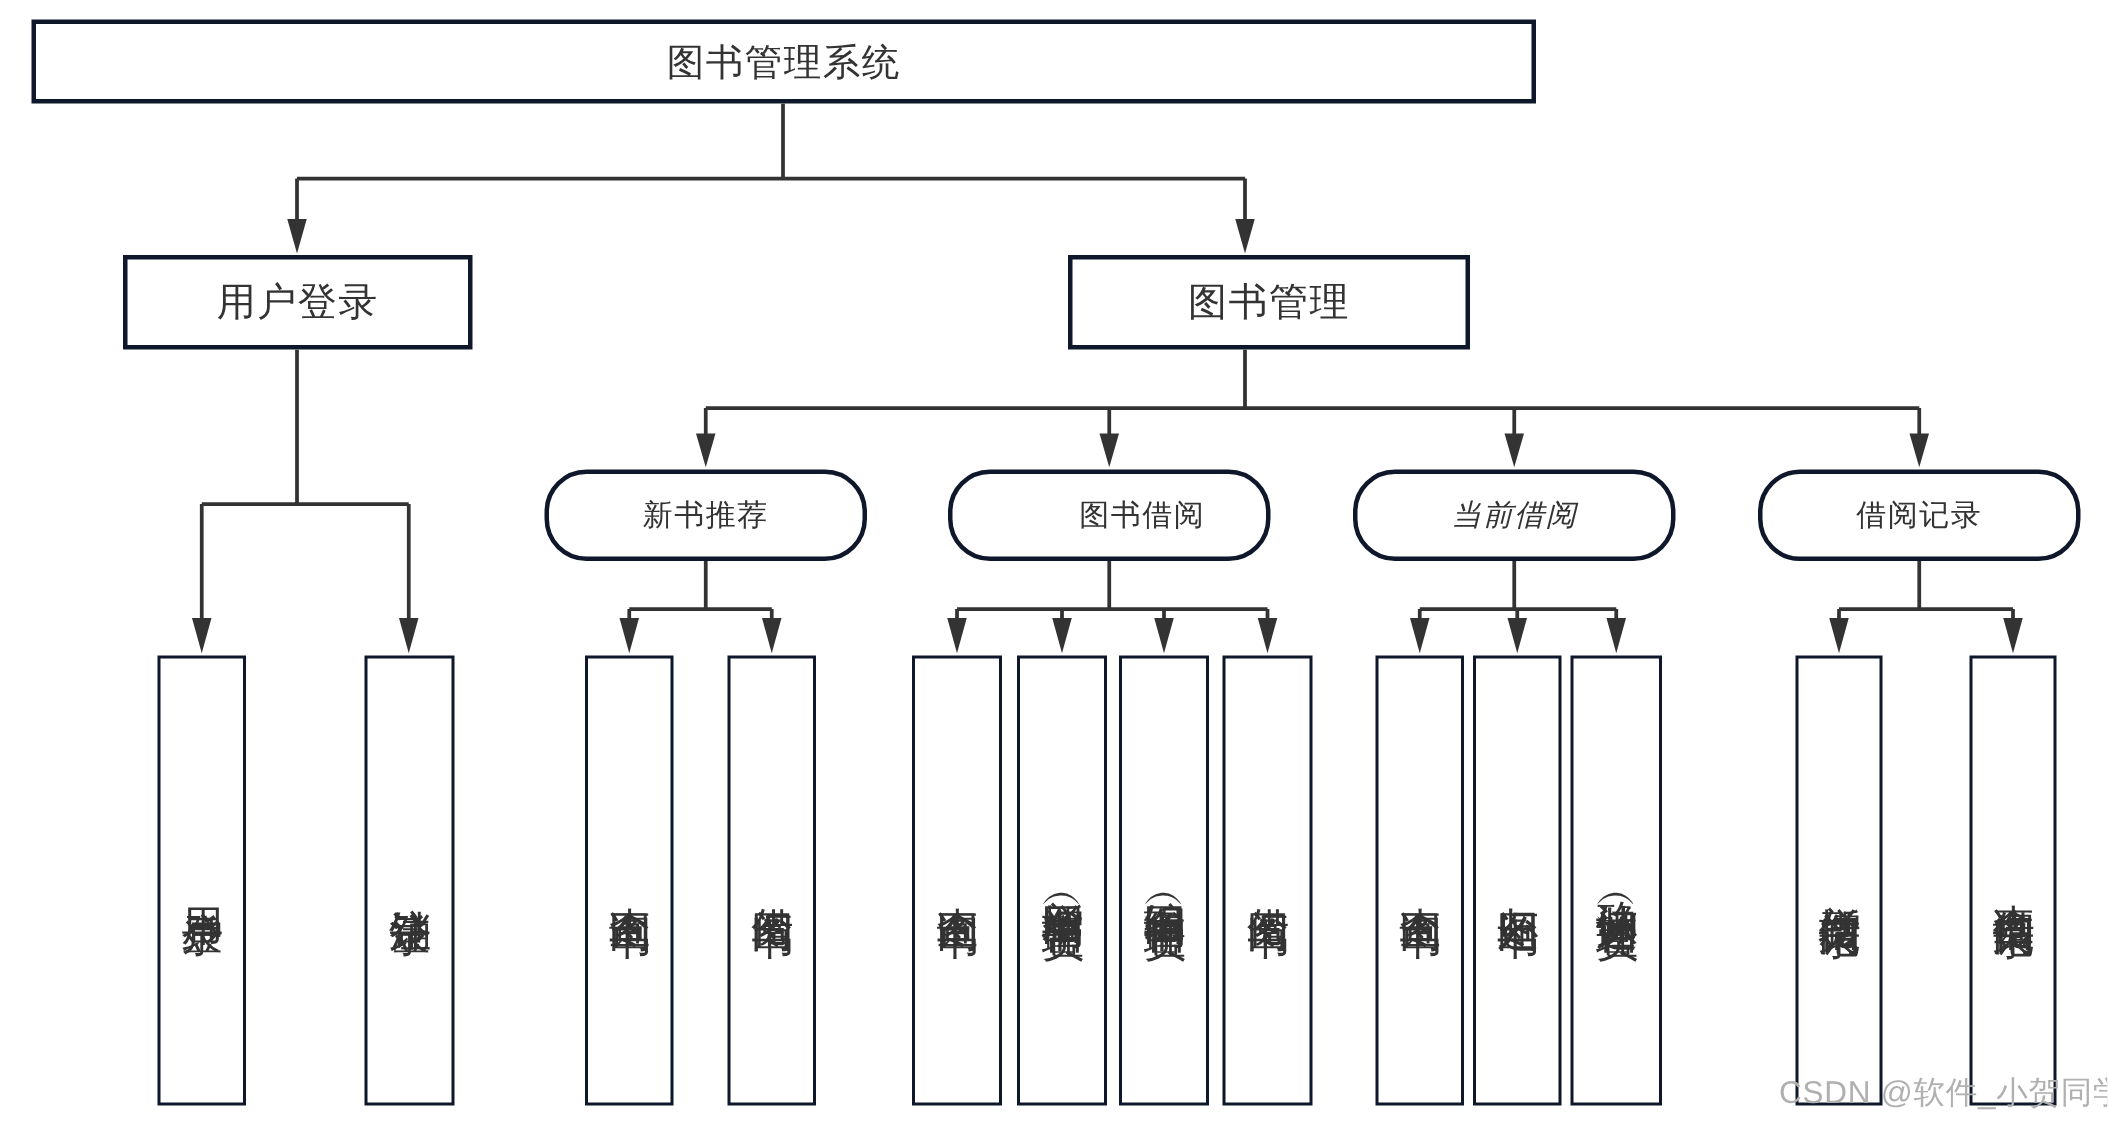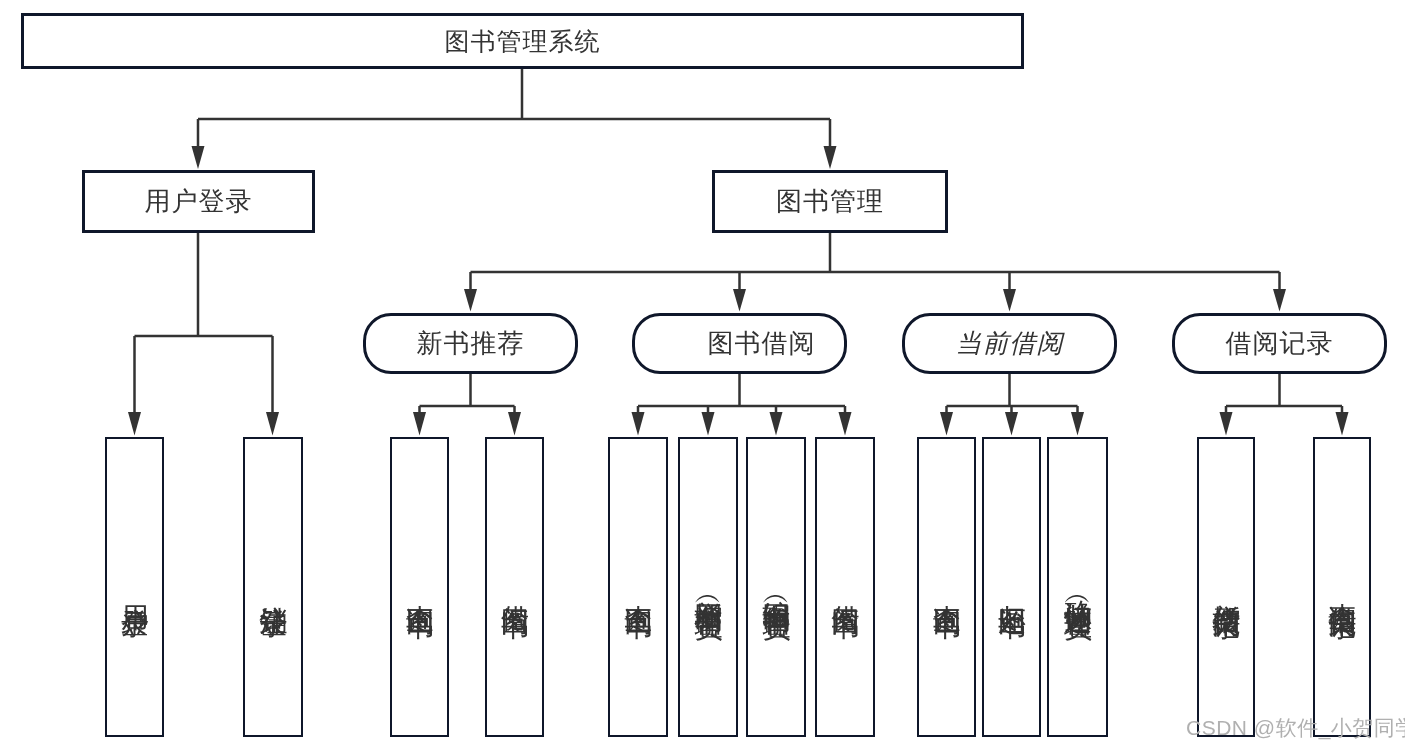--- a/index.html
+++ b/index.html
@@ -17,21 +17,21 @@
     background:#ffffff;
     border:3px solid #0f172a;
     display:flex;
     align-items:center;
     justify-content:center;
     text-align:center;
     z-index:2;
   }
   .node.lv1{font-size:25px;letter-spacing:1px;}
   .node.lv2{font-size:26px;letter-spacing:1px;}
-  .node.lv3{font-size:26px;letter-spacing:1px;border-radius:28px;}
+  .node.lv3{font-size:20px;letter-spacing:1px;border-radius:28px;}
   .node.leaf{
     border-width:2px;
     font-size:28px;
     letter-spacing:2px;
     writing-mode:vertical-rl;
     text-orientation:mixed;
     line-height:1;
   }
   #wires{position:absolute;left:0;top:0;z-index:1;}
   #wires path{stroke:#333333;stroke-width:2.5;fill:none;}
@@ -97,21 +97,21 @@
     <g>
       <path d="M1279.5,374 V406 M1226,406 H1342 M1226,406 V414 M1342,406 V414"></path>
       <polygon points="1219.5,412 1232.5,412 1226,435.5"></polygon>
       <polygon points="1335.5,412 1348.5,412 1342,435.5"></polygon>
     </g>
   </svg>
 
   <div class="node lv1" style="left:21px;top:13px;width:1003px;height:56px;">图书管理系统</div>
 
   <div class="node lv2" style="left:82px;top:170px;width:233px;height:63px;">用户登录</div>
-  <div class="node lv2" style="left:712px;top:170px;width:236px;height:63px;">图书管理</div>
+  <div class="node lv2" style="left:712px;top:170px;width:268px;height:63px;">图书管理</div>
 
   <div class="node lv3" style="left:363px;top:313px;width:215px;height:61px;">新书推荐</div>
   <div class="node lv3" style="left:632px;top:313px;width:215px;height:61px;padding-left:44px;">图书借阅</div>
   <div class="node lv3" style="left:902px;top:313px;width:215px;height:61px;font-style:italic;">当前借阅</div>
   <div class="node lv3" style="left:1172px;top:313px;width:215px;height:61px;text-align:center;">借阅记录</div>
 
   <div class="node leaf" style="left:105px;top:437px;width:59px;height:300px;">用户登录</div>
   <div class="node leaf" style="left:243px;top:437px;width:60px;height:300px;">注销登录</div>
 
   <div class="node leaf" style="left:390px;top:437px;width:59px;height:300px;">查询图书</div>

